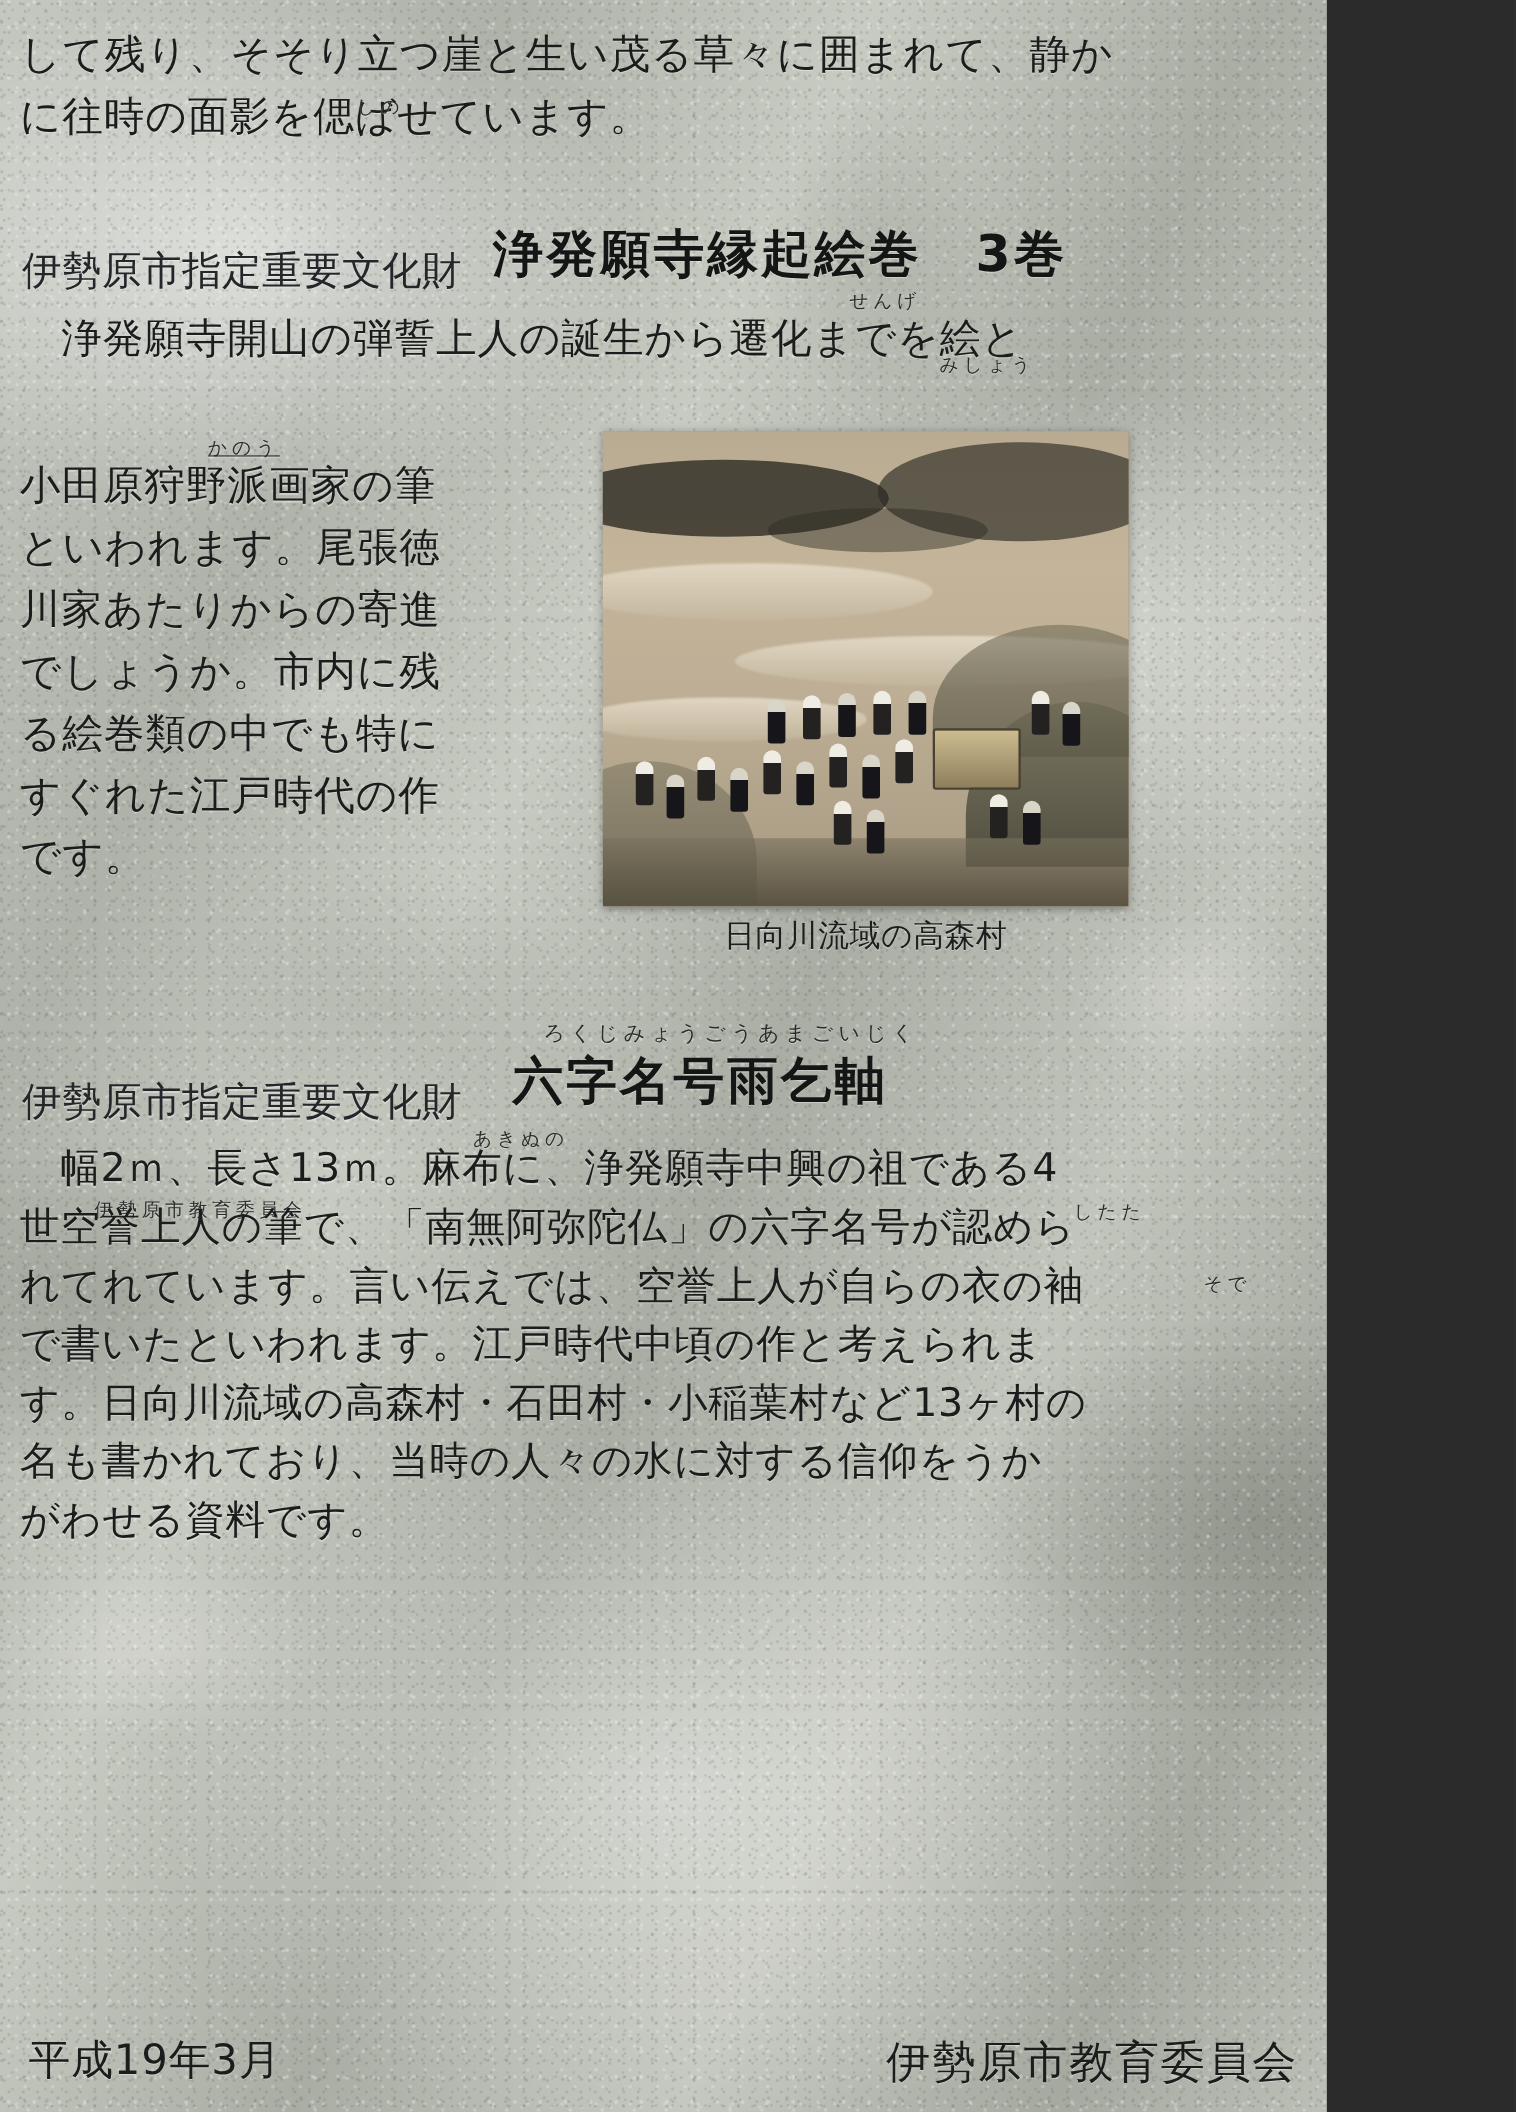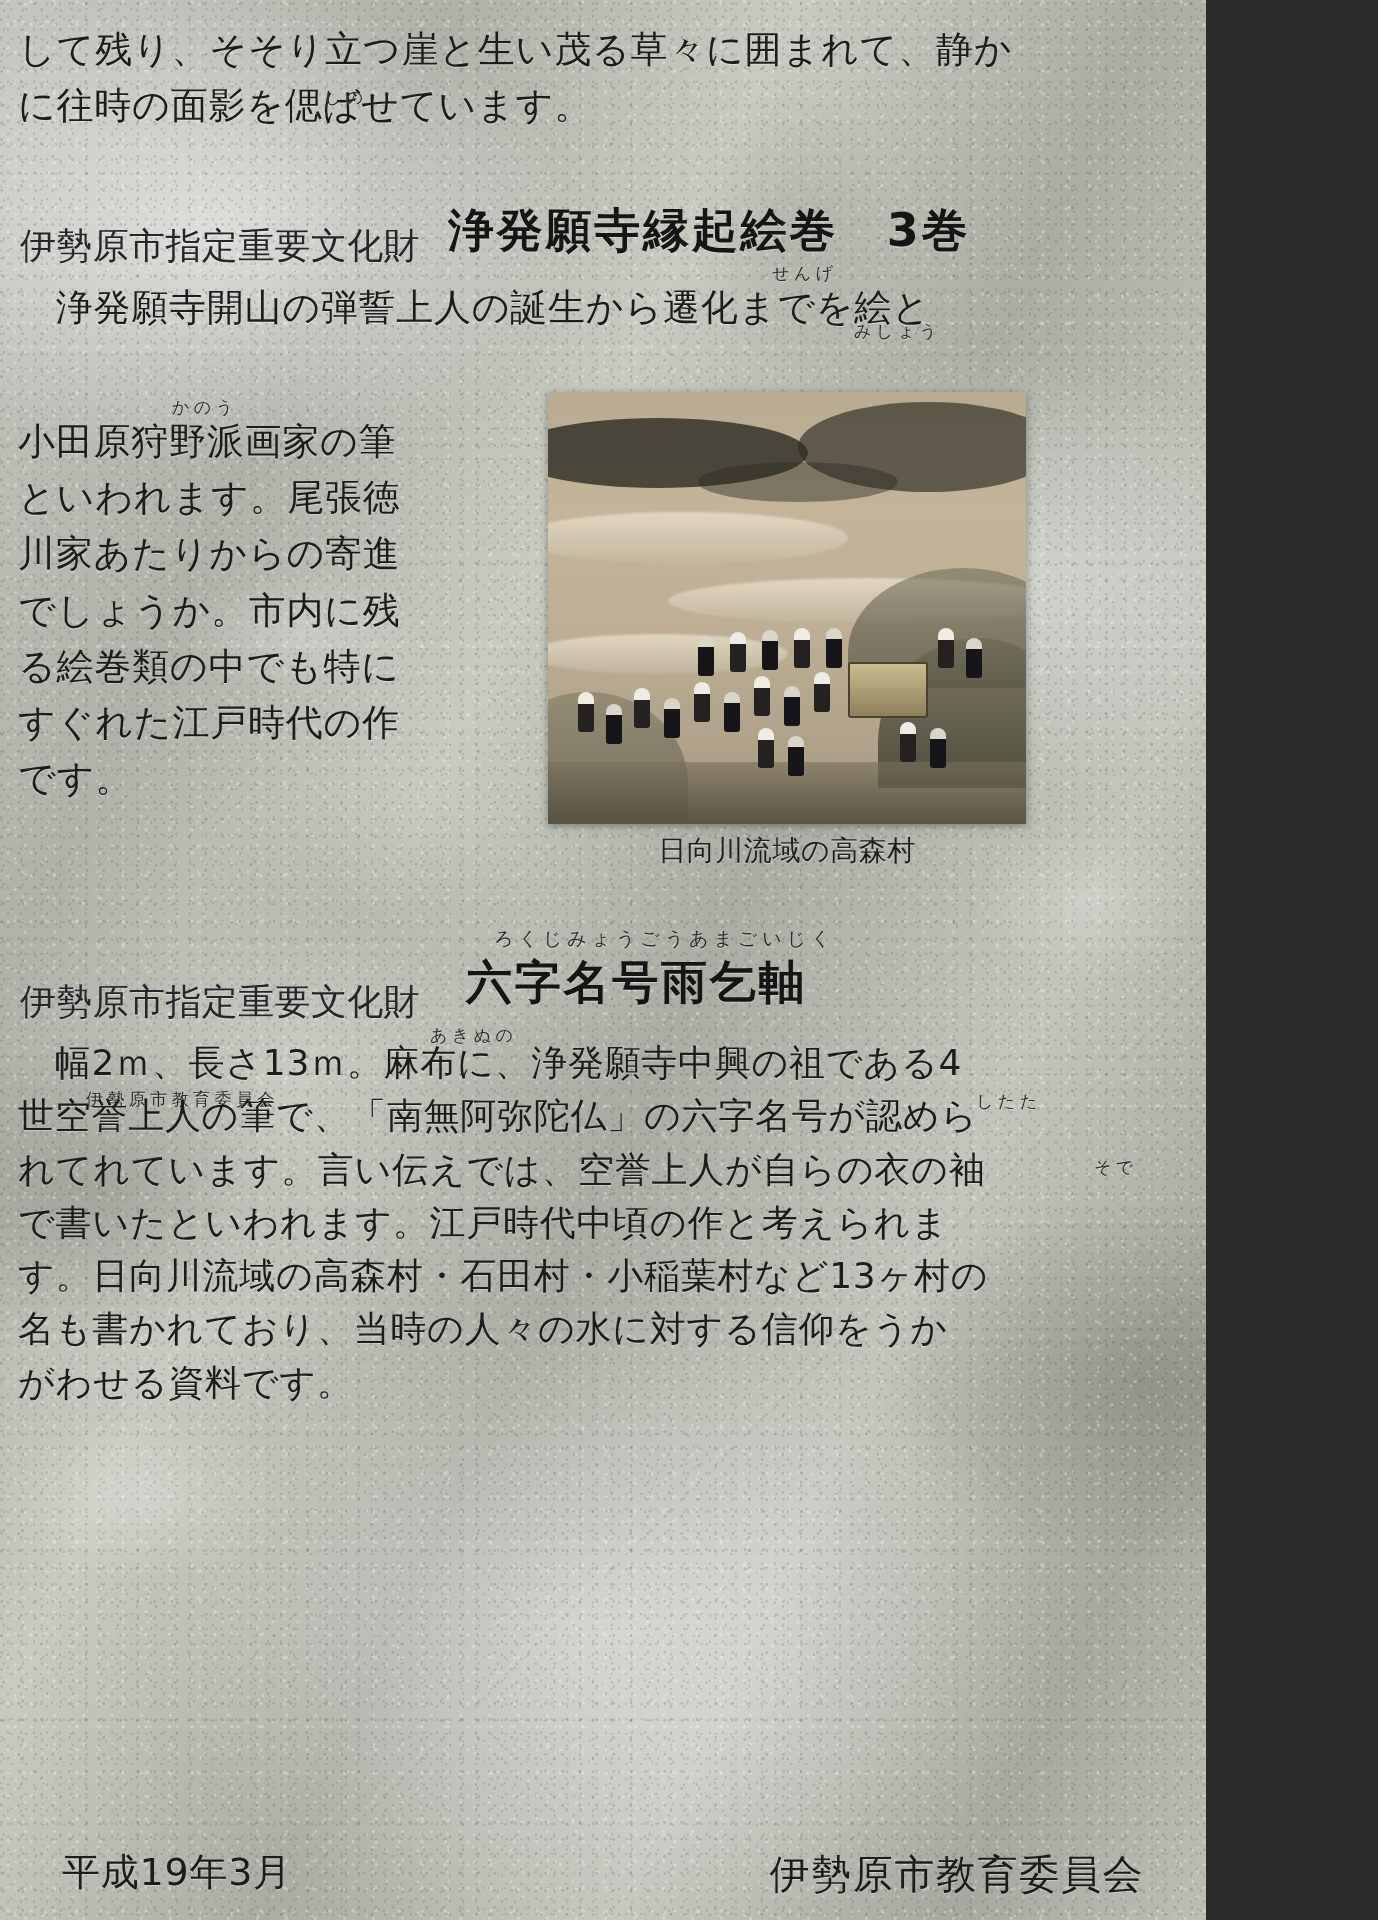--- a/index.html
+++ b/index.html
@@ -164,21 +164,21 @@
     z-index: 4;
     text-shadow: 0 1px 0 rgba(255,255,255,.4);
   }
 
   .footrow {
     position: absolute;
     left: 0; right: 0;
     bottom: 18px;
     display: flex;
     justify-content: space-between;
-    padding: 0 62px;
+    padding: 0 26px;
     z-index: 5;
   }
   .foot-date { font-size: 38px; }
   .foot-org  { font-size: 40px; letter-spacing: .04em; }
 </style>
 </head>
 <body>
 
 <div id="board">
 
@@ -189,21 +189,21 @@
 に往時の面影を偲ばせています。</div>
   <div class="layer jtext ruby" style="left:300px; top:86px;">しの</div>
 
   <div class="layer jtext desig" style="left:20px; top:222px;">伊勢原市指定重要文化財</div>
   <div class="layer jtext heading" style="left:448px; top:200px;">浄発願寺縁起絵巻　3巻</div>
 
   <div class="layer jtext ruby" style="left:748px; top:262px;">せんげ</div>
   <div class="layer jtext para" style="left:18px; top:280px; width:1346px;">　浄発願寺開山の弾誓上人の誕生から遷化までを絵と</div>
   <div class="layer jtext ruby" style="left:830px; top:320px;">みしょう</div>
 
-  <div class="layer jtext ruby" style="left:148px; top:396px;">かのう</div>
+  <div class="layer jtext ruby" style="left:165px; top:396px;text-decoration:underline;">かのう</div>
   <div class="layer jtext para" style="left:18px; top:414px; width:500px;">小田原狩野派画家の筆
 といわれます。尾張徳
 川家あたりからの寄進
 でしょうか。市内に残
 る絵巻類の中でも特に
 すぐれた江戸時代の作
 です。</div>
 
   <div id="scrollpic">
     <div class="sky"></div>

